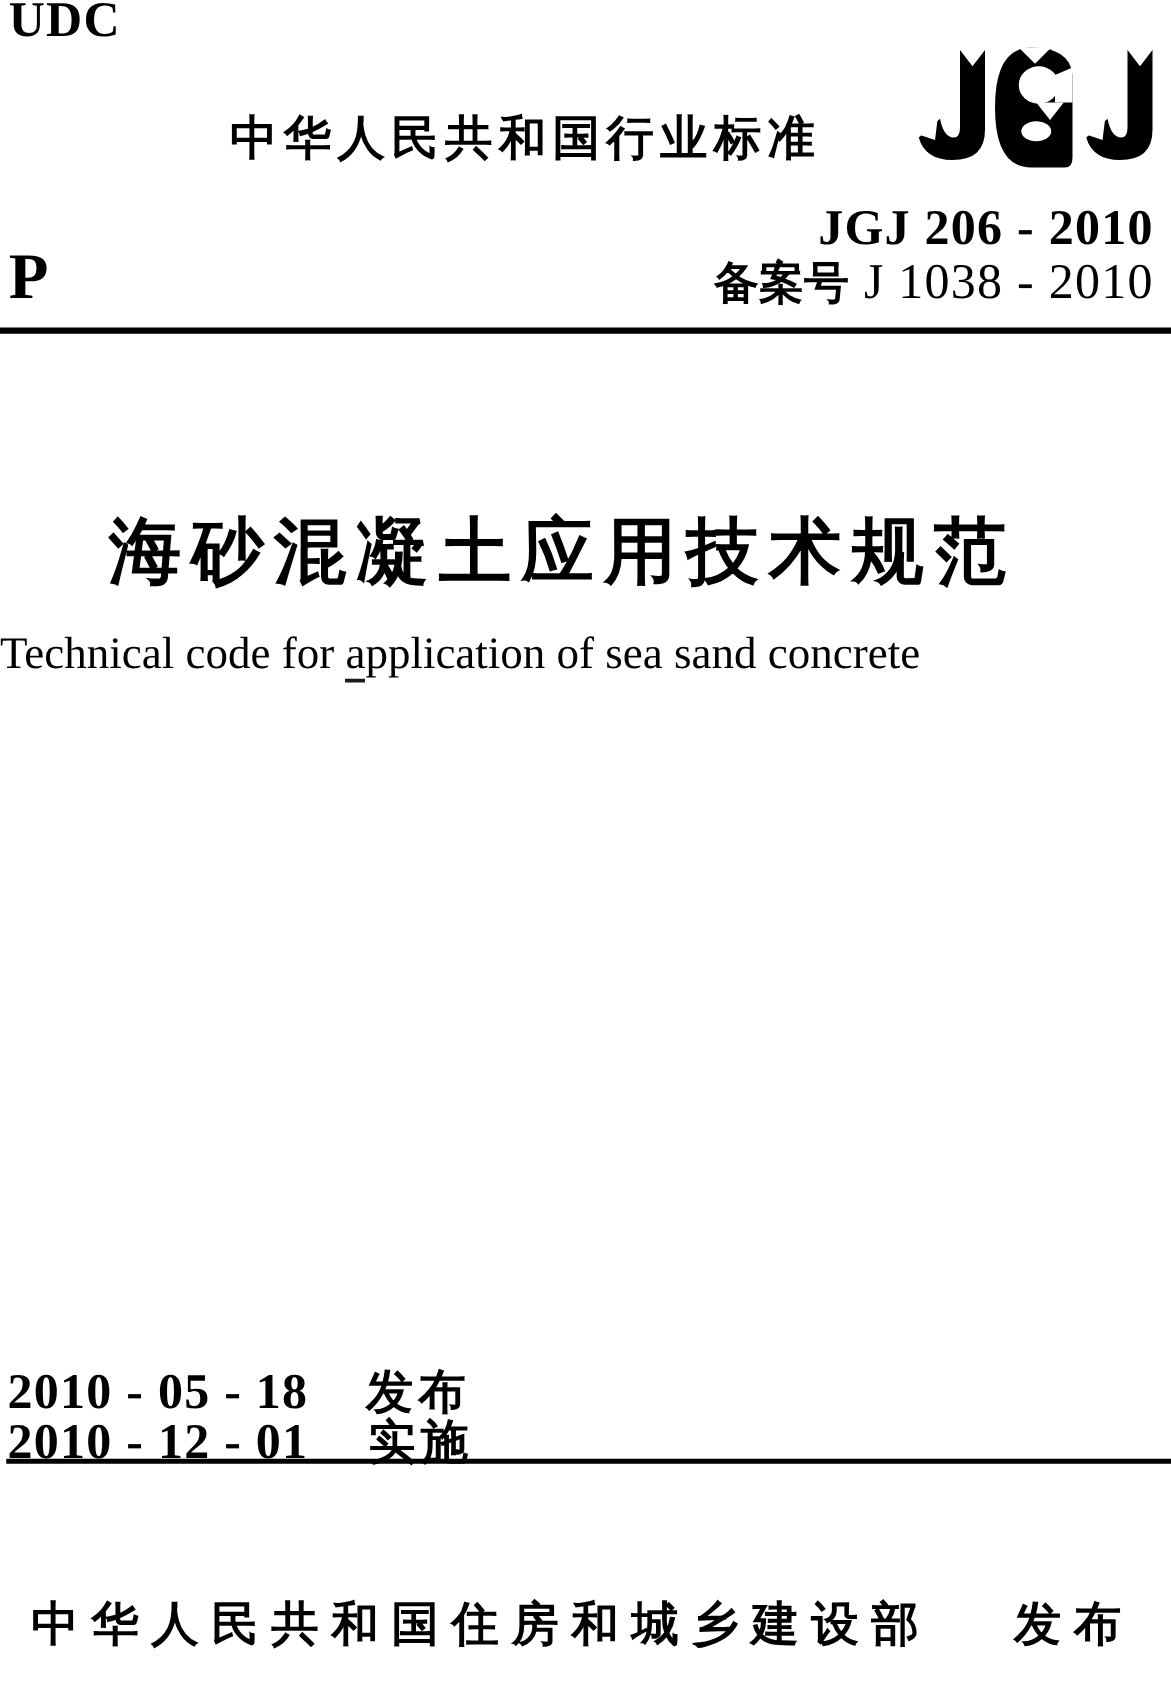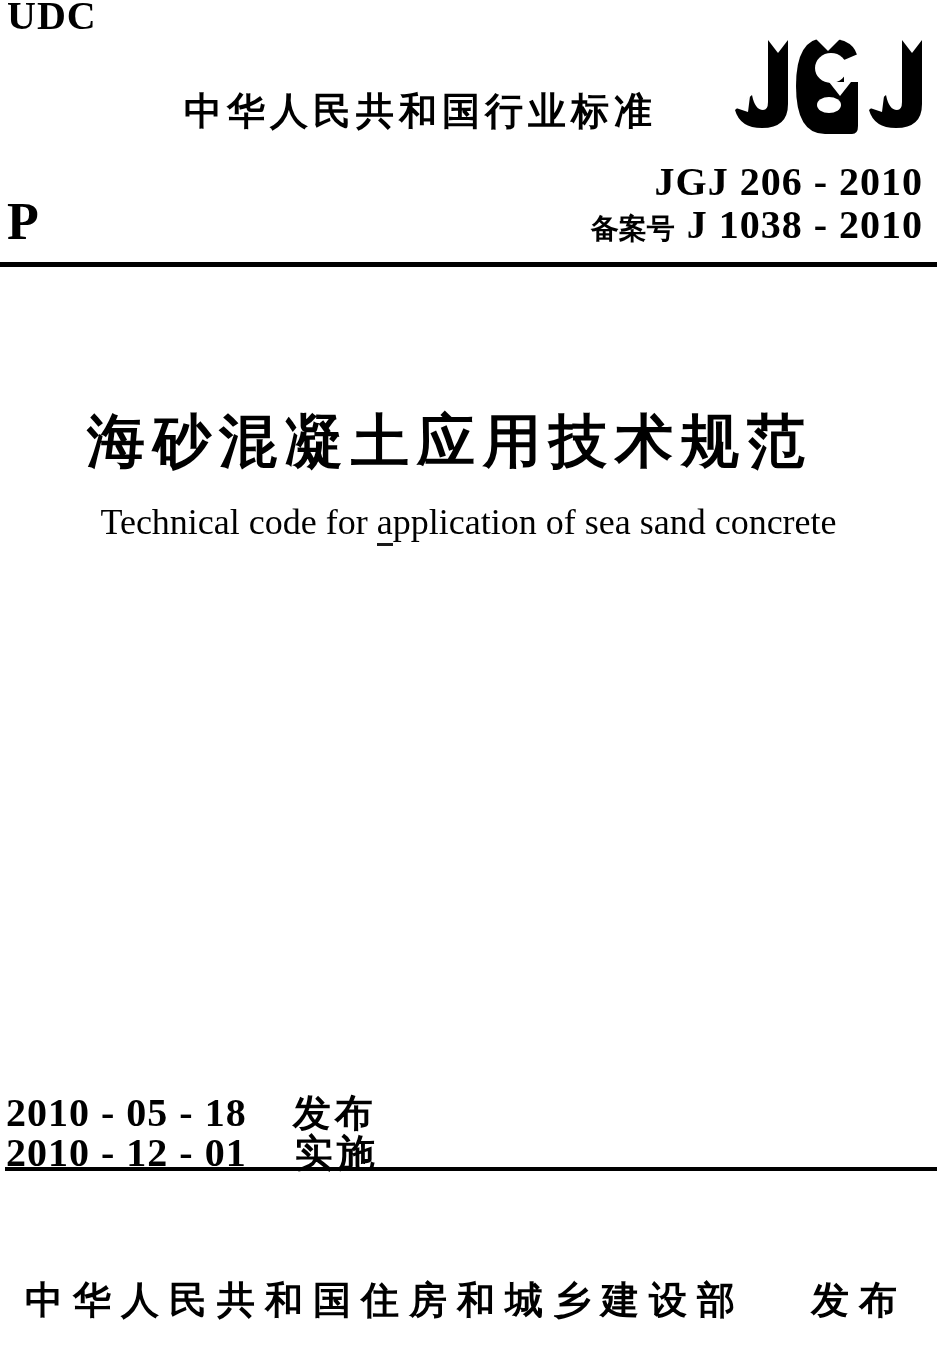--- a/index.html
+++ b/index.html
@@ -36,37 +36,37 @@
     position: absolute; top: 160px; right: 14px;
     text-align: right; white-space: nowrap; margin-left: 20px;
   }
   .std-number {
     font-size: 40px; font-weight: bold; line-height: 43px;
     letter-spacing: 1px;
   }
   .record-line { line-height: 43px; }
   .record-label {
     font-family: Liberation Sans, sans-serif;
-    font-size: 28px; font-weight: bold; margin-right: 12px;
+    font-size: 36px; font-weight: bold; margin-right: 12px;
   }
-  .record-number { font-size: 40px; font-weight: bold; letter-spacing: 1px; }
+  .record-number { font-size: 40px; font-weight: normal; letter-spacing: 1px; }
 
   .rule-top {
     position: absolute; top: 262px; left: 0; width: 937px; height: 5px;
     background: #000;
   }
   .title-cn {
     position: absolute; top: 410px; left: 0; width: 890px;
     text-align: center; text-indent: 10px;
     font-size: 58px; font-weight: bold; line-height: 1.1;
     letter-spacing: 8px; white-space: nowrap;
   }
   .title-en {
     position: absolute; top: 502px; left: 0; width: 937px;
-    text-align: center;
+    text-align: left;
     font-size: 36px; line-height: 1.15; white-space: nowrap;
   }
   .underline-a {
     border-bottom: 3px solid #1a1a1a;
     padding-bottom: 1px;
   }
 
   .dates-row {
     position: absolute; top: 1093px; left: 6px; right: 7px;
     display: flex; justify-content: space-between; align-items: baseline;

